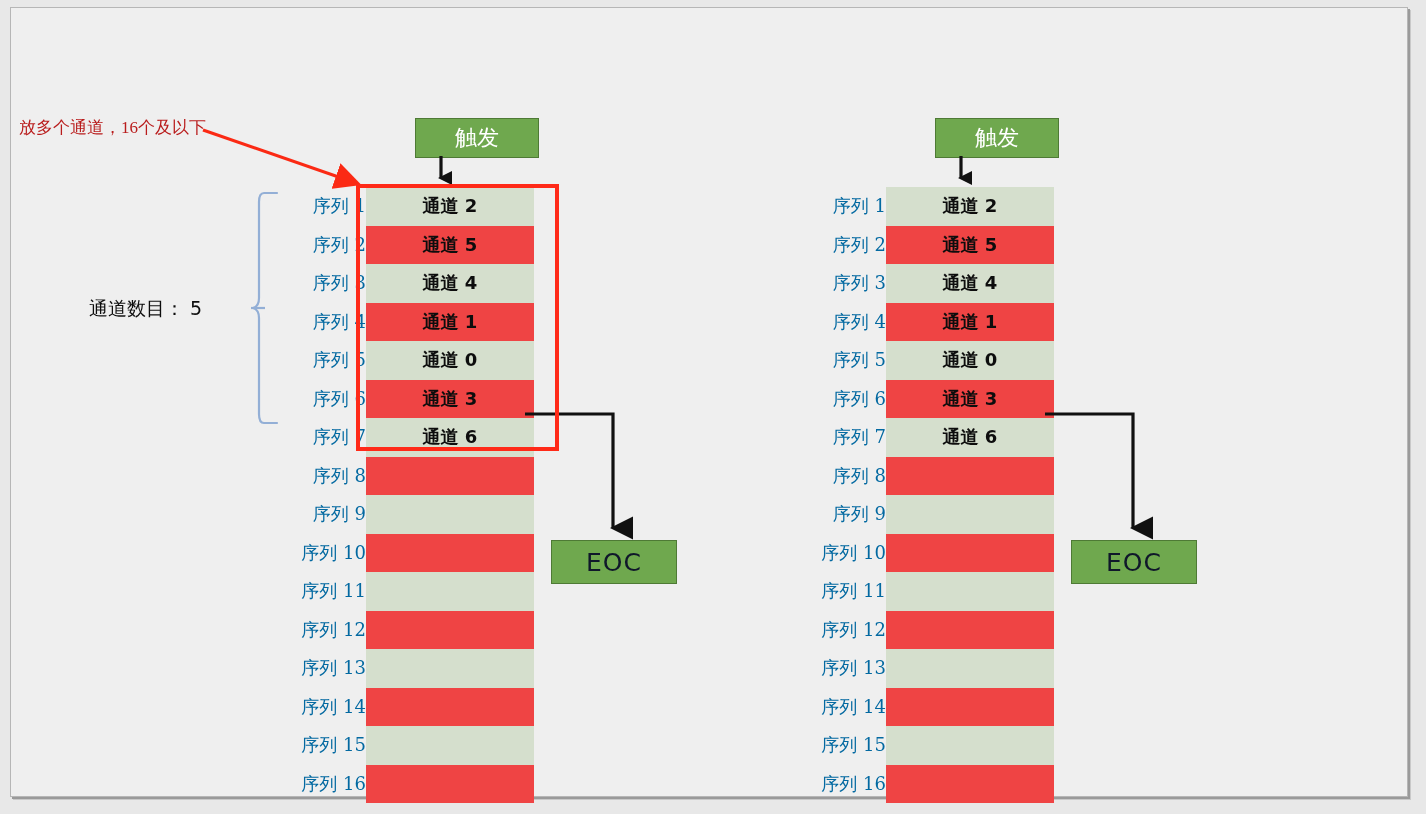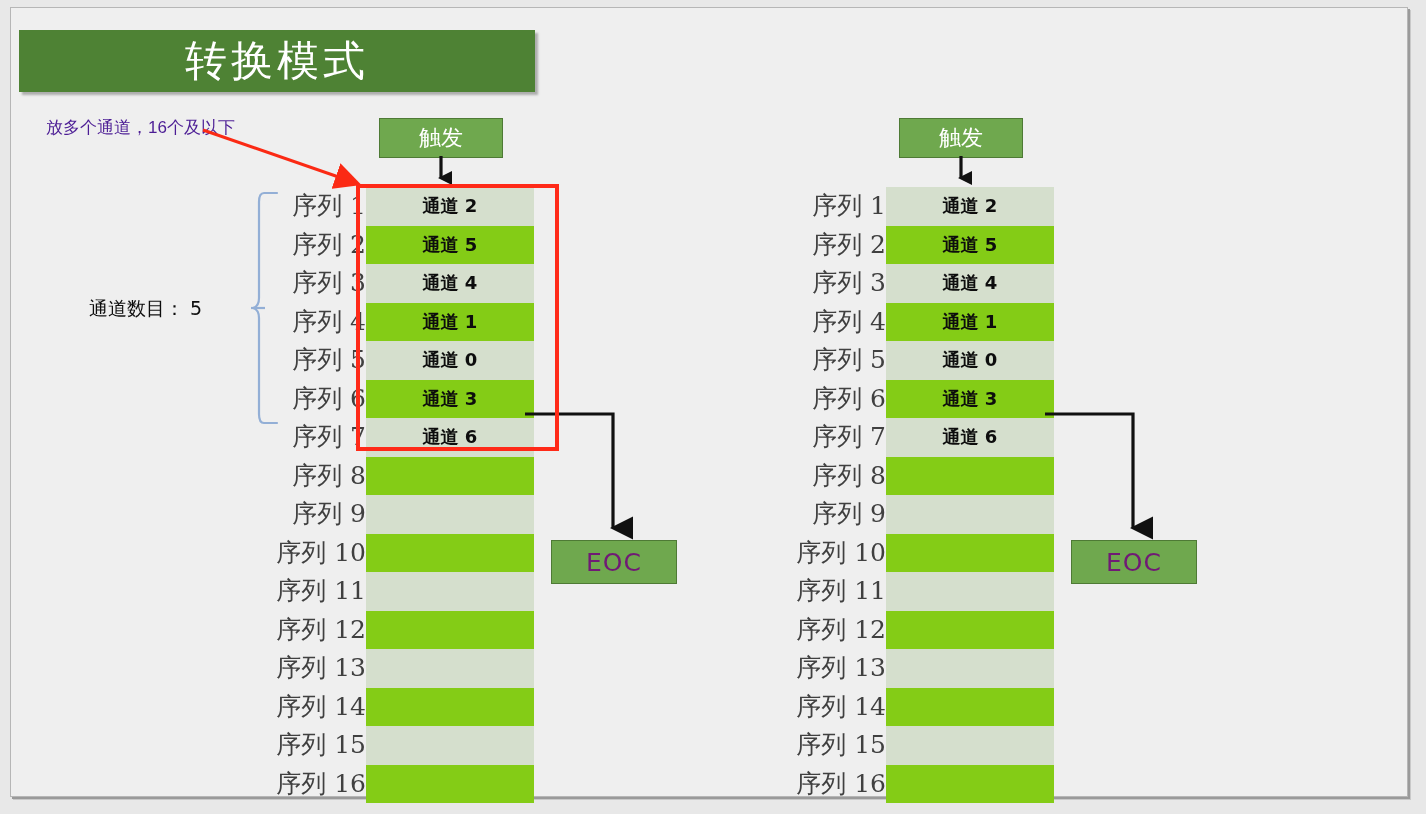--- a/index.html
+++ b/index.html
@@ -47,23 +47,23 @@
     background:#111;
   }
   #bullet-text{
     font-size:33px;color:#0d0d0d;letter-spacing:2px;
     font-family:"DejaVu Sans","Liberation Sans",sans-serif;
   }
 
   
   #red-note{
     position:absolute;
-    left:35px;top:108px;
-    font-size:17px;color:#4c1d95;
-    font-family:Liberation Sans, sans-serif;
+    left:8px;top:108px;
+    font-size:17px;color:#b91c1c;
+    font-family:Liberation Serif, serif;
     white-space:nowrap;
   }
   #red-arrow{position:absolute;left:190px;top:118px;}
 
   
   #chan-count{
     position:absolute;
     left:78px;top:288px;
     font-size:19px;color:#0d0d0d;white-space:nowrap;
     font-family:"DejaVu Sans","Liberation Sans",sans-serif;
@@ -73,69 +73,67 @@
   
   .panel{position:absolute;top:0;left:0;}
 
   .trigger-box{
     position:absolute;
     width:122px;height:38px;
     background:#6fa84e;border:1px solid #4e7a35;
     display:flex;align-items:center;justify-content:center;
     color:#ffffff;font-size:22px;
     font-family:"DejaVu Sans","Liberation Sans",sans-serif;
+    margin-left:36px;
   }
   .trig-arrow{position:absolute;}
 
   .seq-labels{position:absolute;}
   .seq-label{
     height:38.5px;line-height:38.5px;
     text-align:right;
-    font-size:25px;color:#404040;white-space:nowrap;
+    font-size:18px;color:#0369a1;white-space:nowrap;
     font-family:"DejaVu Serif","Liberation Serif",serif;
   }
 
   .table{position:absolute;width:168px;}
   .trow{
     height:38.5px;line-height:38.5px;
     text-align:center;
     font-size:18px;font-weight:bold;color:#0d0d0d;
     font-family:"DejaVu Sans","Liberation Sans",sans-serif;
     box-sizing:border-box;
   }
   .trow.dark{background:#d5dfcd;}
-  .trow.light{background:#84cc16;}
+  .trow.light{background:#ef4444;}
 
   .eoc-box{
     position:absolute;
     width:124px;height:42px;
     background:#6fa84e;border:1px solid #4e7a35;
     display:flex;align-items:center;justify-content:center;
-    color:#701a75;font-size:25px;letter-spacing:1px;
+    color:#0f172a;font-size:25px;letter-spacing:1px;
     font-family:"DejaVu Sans","Liberation Sans",sans-serif;
   }
   .eoc-arrow{position:absolute;}
 
   #red-highlight{
     position:absolute;
     left:345px;top:176px;
     width:203px;height:267px;
     border:4px solid #ff2a18;
     box-sizing:border-box;
     background:transparent;
   }
 </style>
 </head>
 <body>
 
 <div id="slide">
 
-  <div id="title-banner">
-    <span id="title-text">转换模式</span>
-  </div>
 
 
   <div id="red-note">放多个通道，16个及以下</div>
 
   <svg id="red-arrow" width="170" height="70">
     <defs>
       <marker id="rh" markerWidth="9" markerHeight="9" refX="6" refY="4.5" orient="auto">
         <path d="M0,0 L9,4.5 L0,9 z" fill="#fb2a14"></path>
       </marker>
     </defs>

